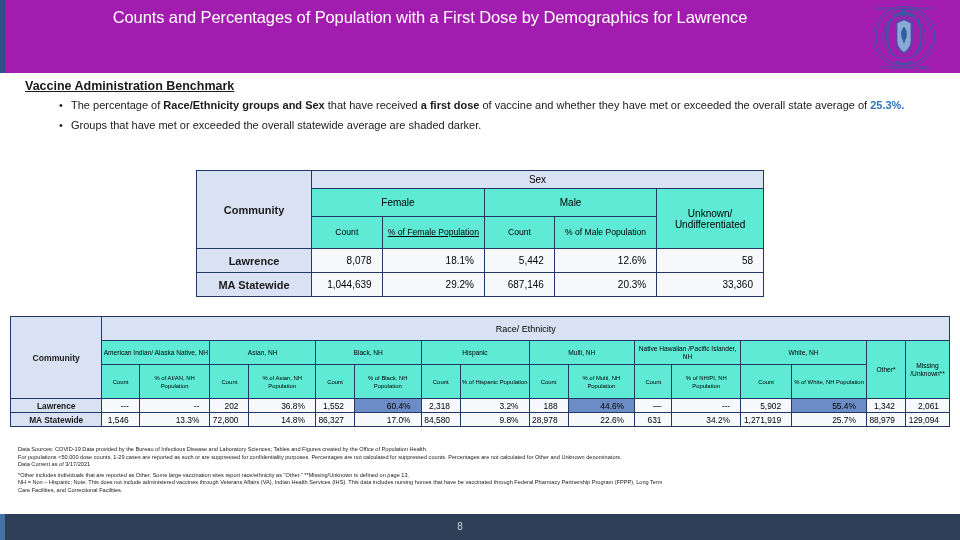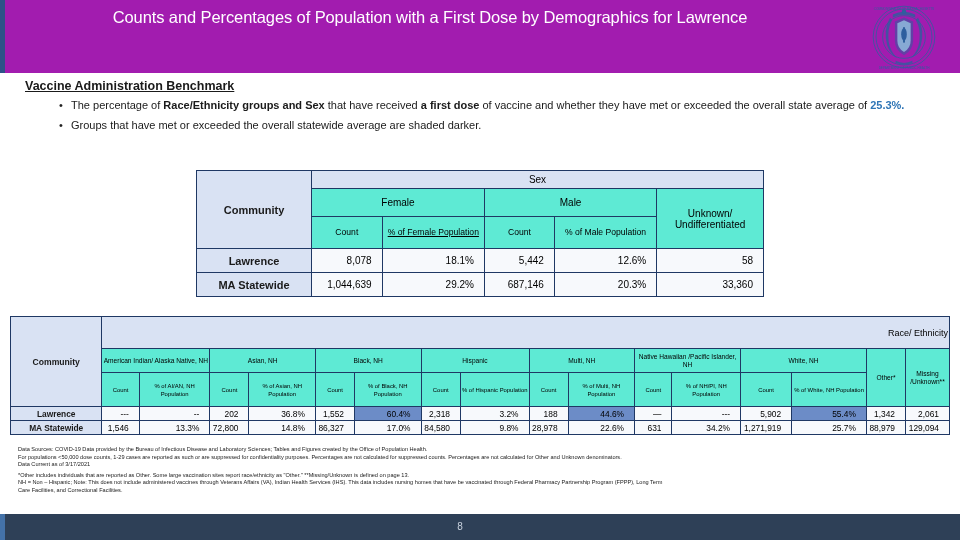--- a/index.html
+++ b/index.html
@@ -198,21 +198,21 @@
       <td class="datacell num">20.3%</td>
       <td class="datacell num">33,360</td>
     </tr>
   </tbody>
 </table>
 
 <table id="race-table" class="tbl">
   <tbody>
     <tr>
       <td class="hdr-blue community-cell" rowspan="3" style="width:88px;height:72px;">Community</td>
-      <td class="hdr-blue rehdr" colspan="16" style="height:32px;text-align:right;">Race/ Ethnicity</td>
+      <td class="hdr-blue rehdr" colspan="16" style="height:24px;">Race/ Ethnicity</td>
     </tr>
     <tr>
       <td class="hdr-white grouphdr" colspan="2" style="height:24px;width:104px;">American Indian/ Alaska Native, NH</td>
       <td class="hdr-white grouphdr" colspan="2" style="width:100px;">Asian, NH</td>
       <td class="hdr-white grouphdr" colspan="2" style="width:98px;">Black, NH</td>
       <td class="hdr-white grouphdr" colspan="2" style="width:104px;">Hispanic</td>
       <td class="hdr-white grouphdr" colspan="2" style="width:100px;">Multi, NH</td>
       <td class="hdr-white grouphdr" colspan="2" style="width:102px;">Native Hawaiian /Pacific Islander, NH</td>
       <td class="hdr-white grouphdr" colspan="2" style="width:112px;">White, NH</td>
       <td class="hdr-white grouphdr" rowspan="2" style="width:36px;">Other*</td>

